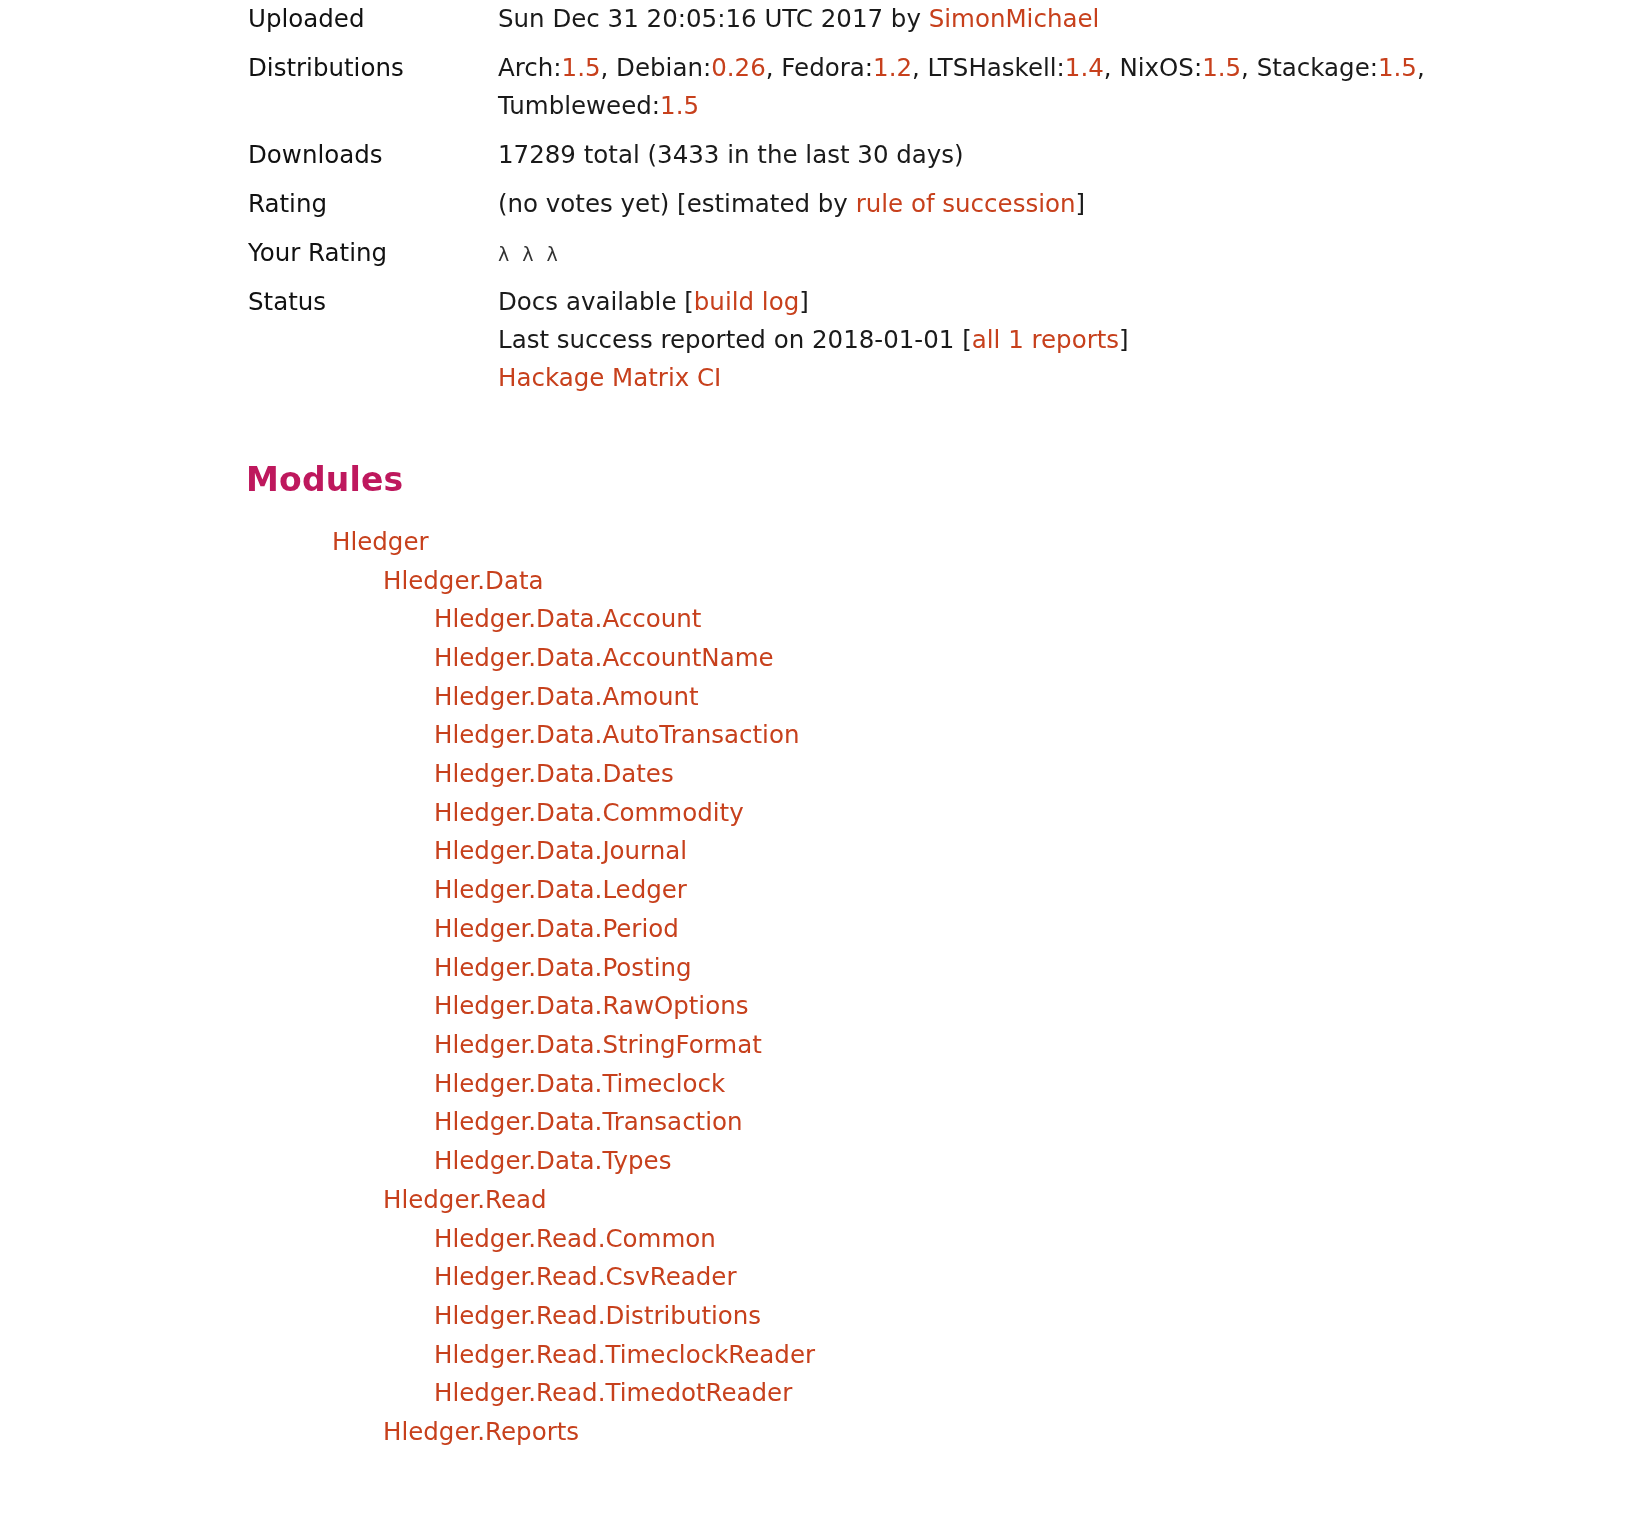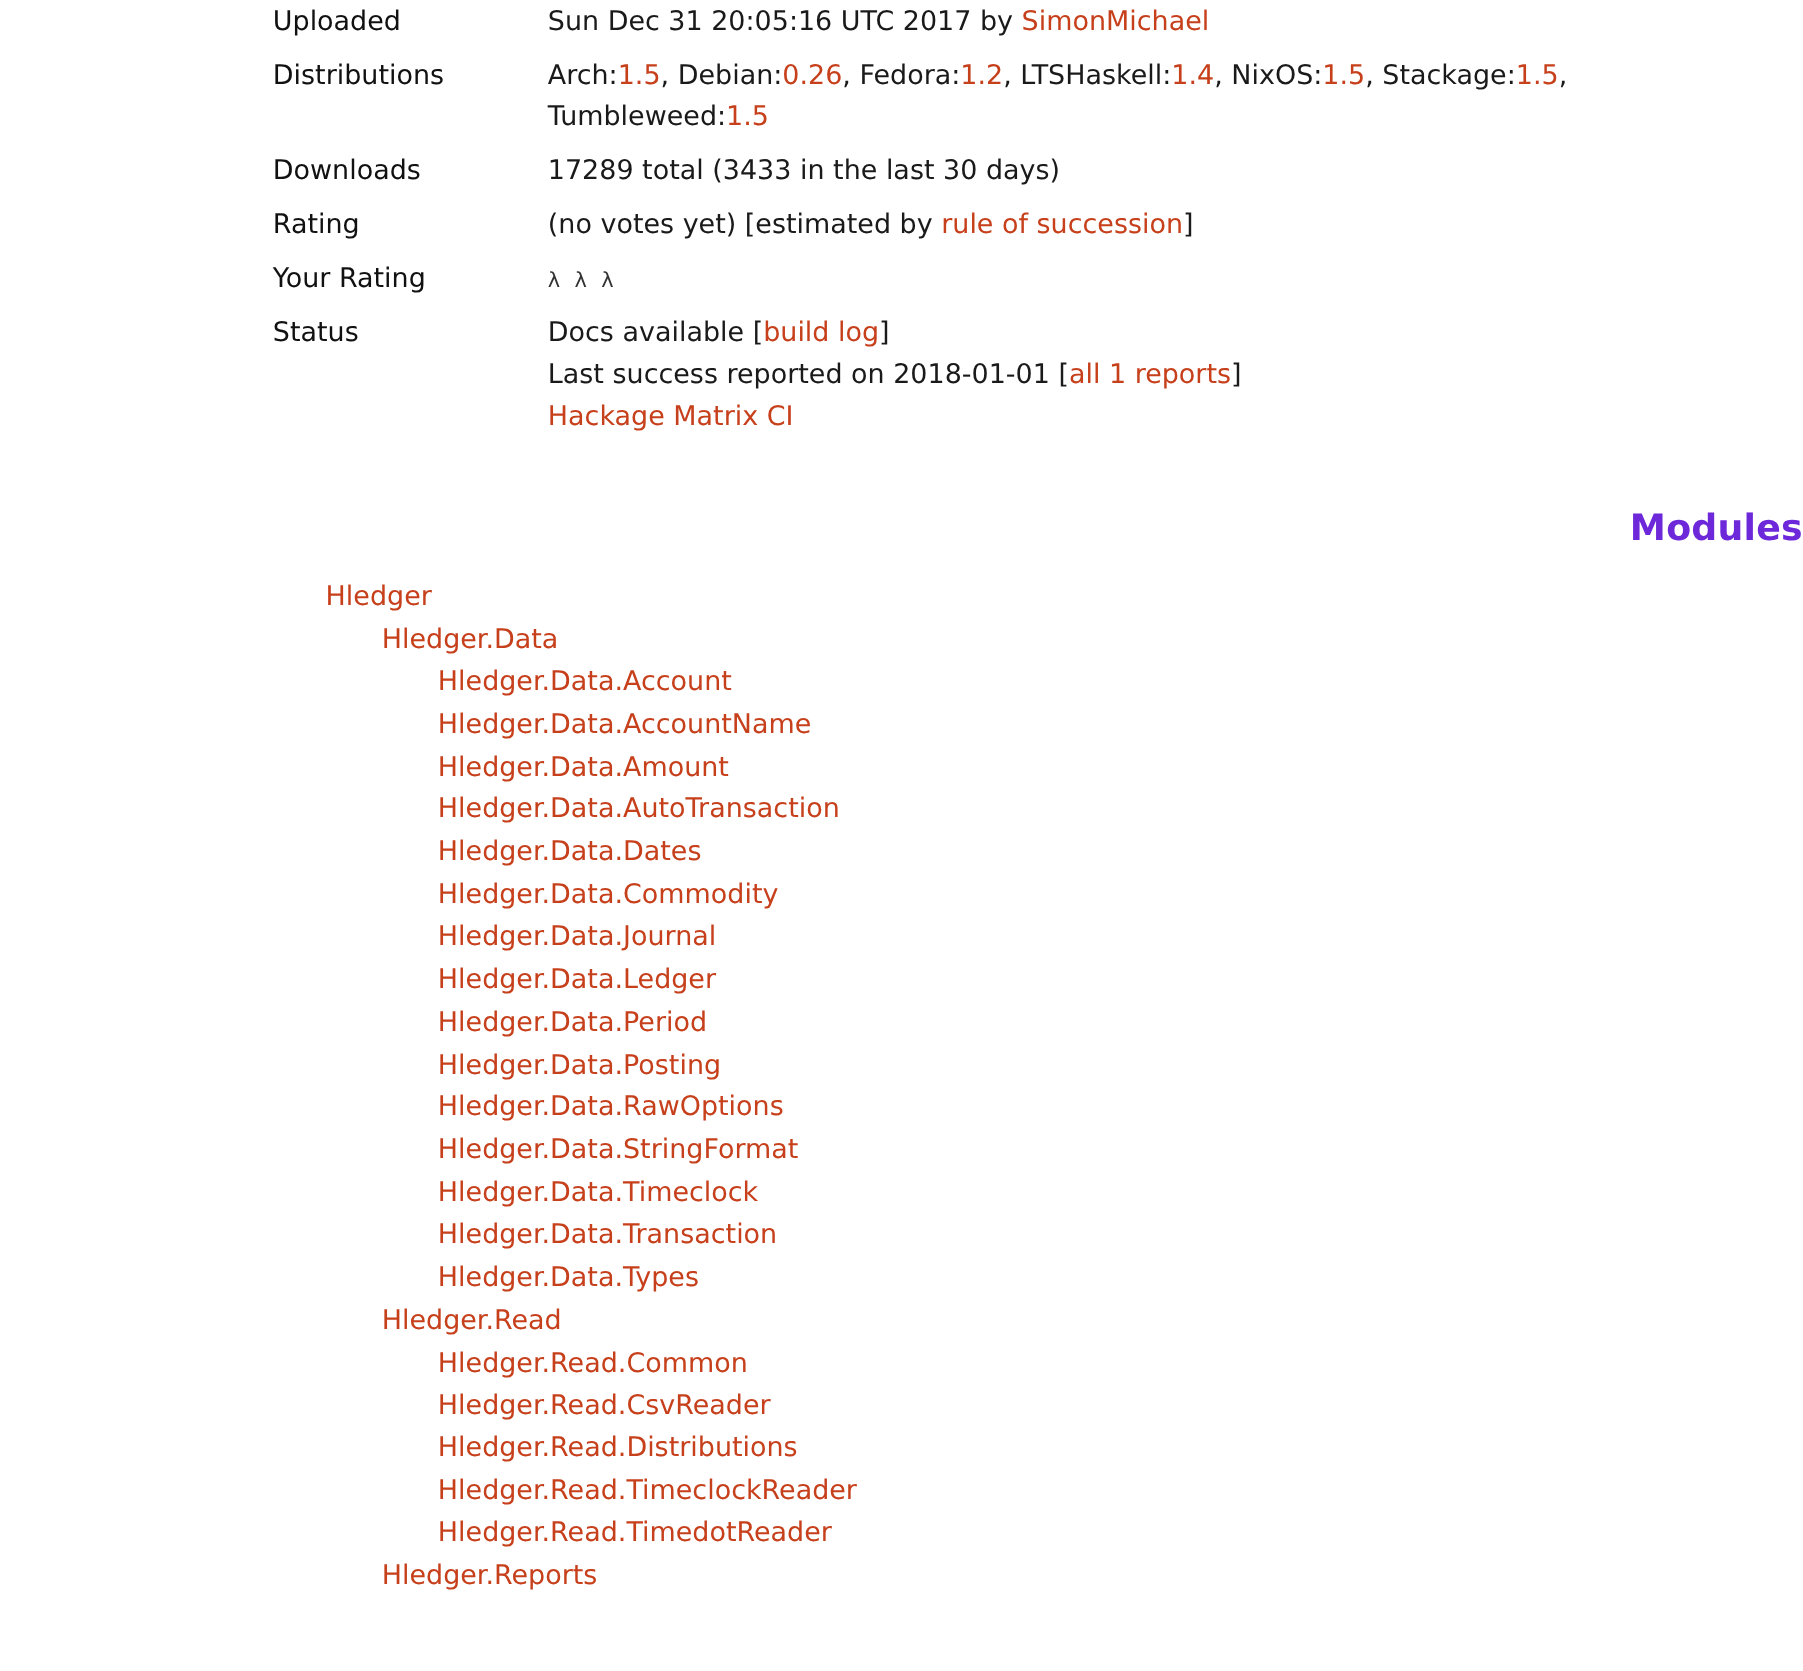--- a/index.html
+++ b/index.html
@@ -52,44 +52,44 @@
     padding-top: 2px;
     text-align: center;
   }
   .star {
     display: inline-block;
     cursor: pointer;
   }
   
   h2.section {
     font-family: "DejaVu Sans", sans-serif;
-    color: #6d28d9;
+    color: #be185d;
     font-size: 33px;
     font-weight: bold;
     margin: 46px 0 18px 246px;
     letter-spacing: 0.2px;
-    text-align: right;
   }
   ul.modules {
     list-style: none;
     margin: 0;
     padding: 0;
   }
   ul.modules ul {
     list-style: none;
     margin: 0;
     padding: 0 0 0 51px;
   }
   ul.modules > li { padding-left: 296px; }
   ul.modules > li > ul { padding-left: 51px; }
   li.mod {
     line-height: 1.58;
   }
   li.mod > a {
     color: #c7401c;
+    margin-left: 36px;
   }
   .mod-name { display: inline; }
 </style>
 </head>
 <body>
 
 <div class="page">
 
   <table class="props">
     <tbody>

